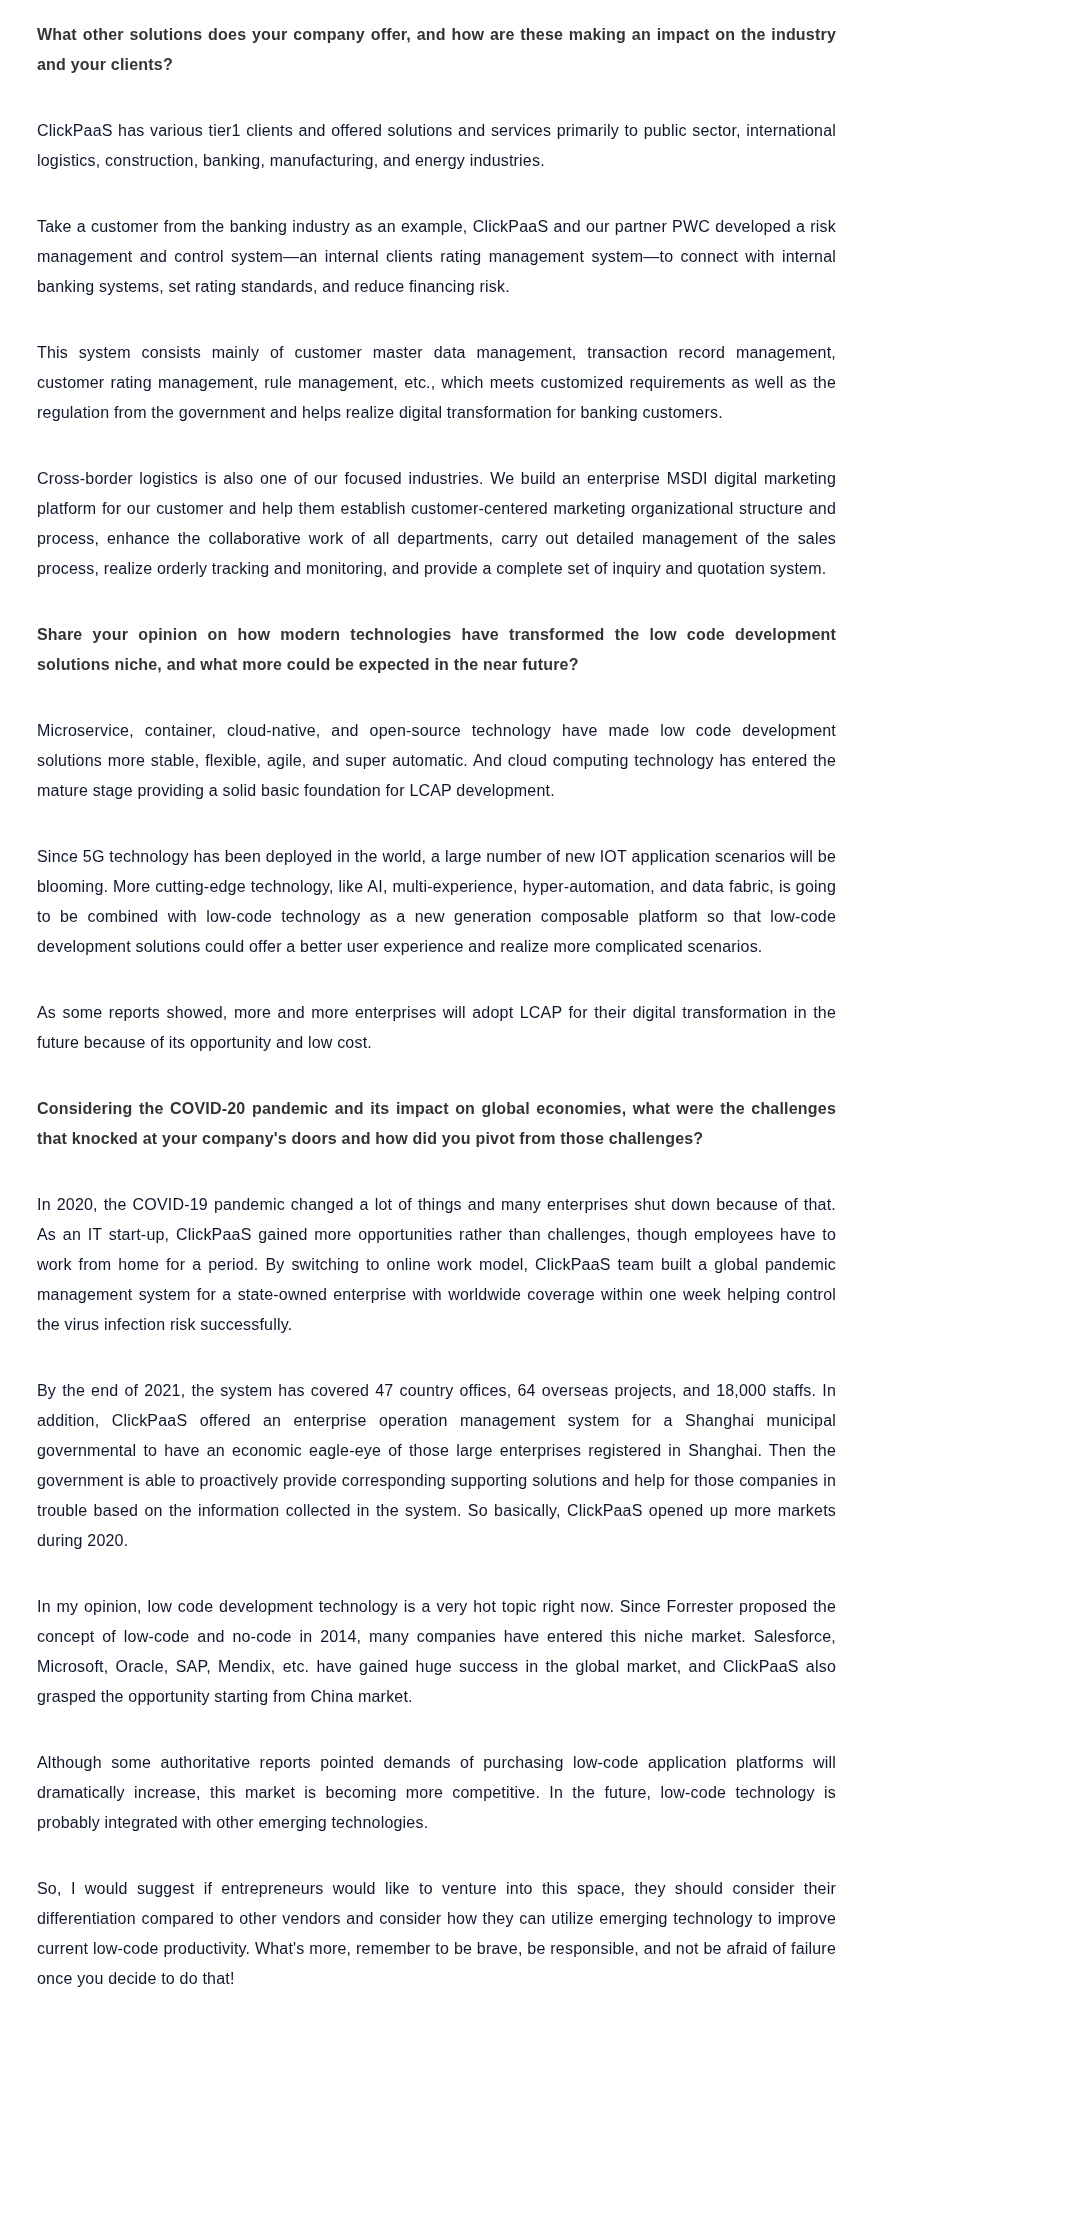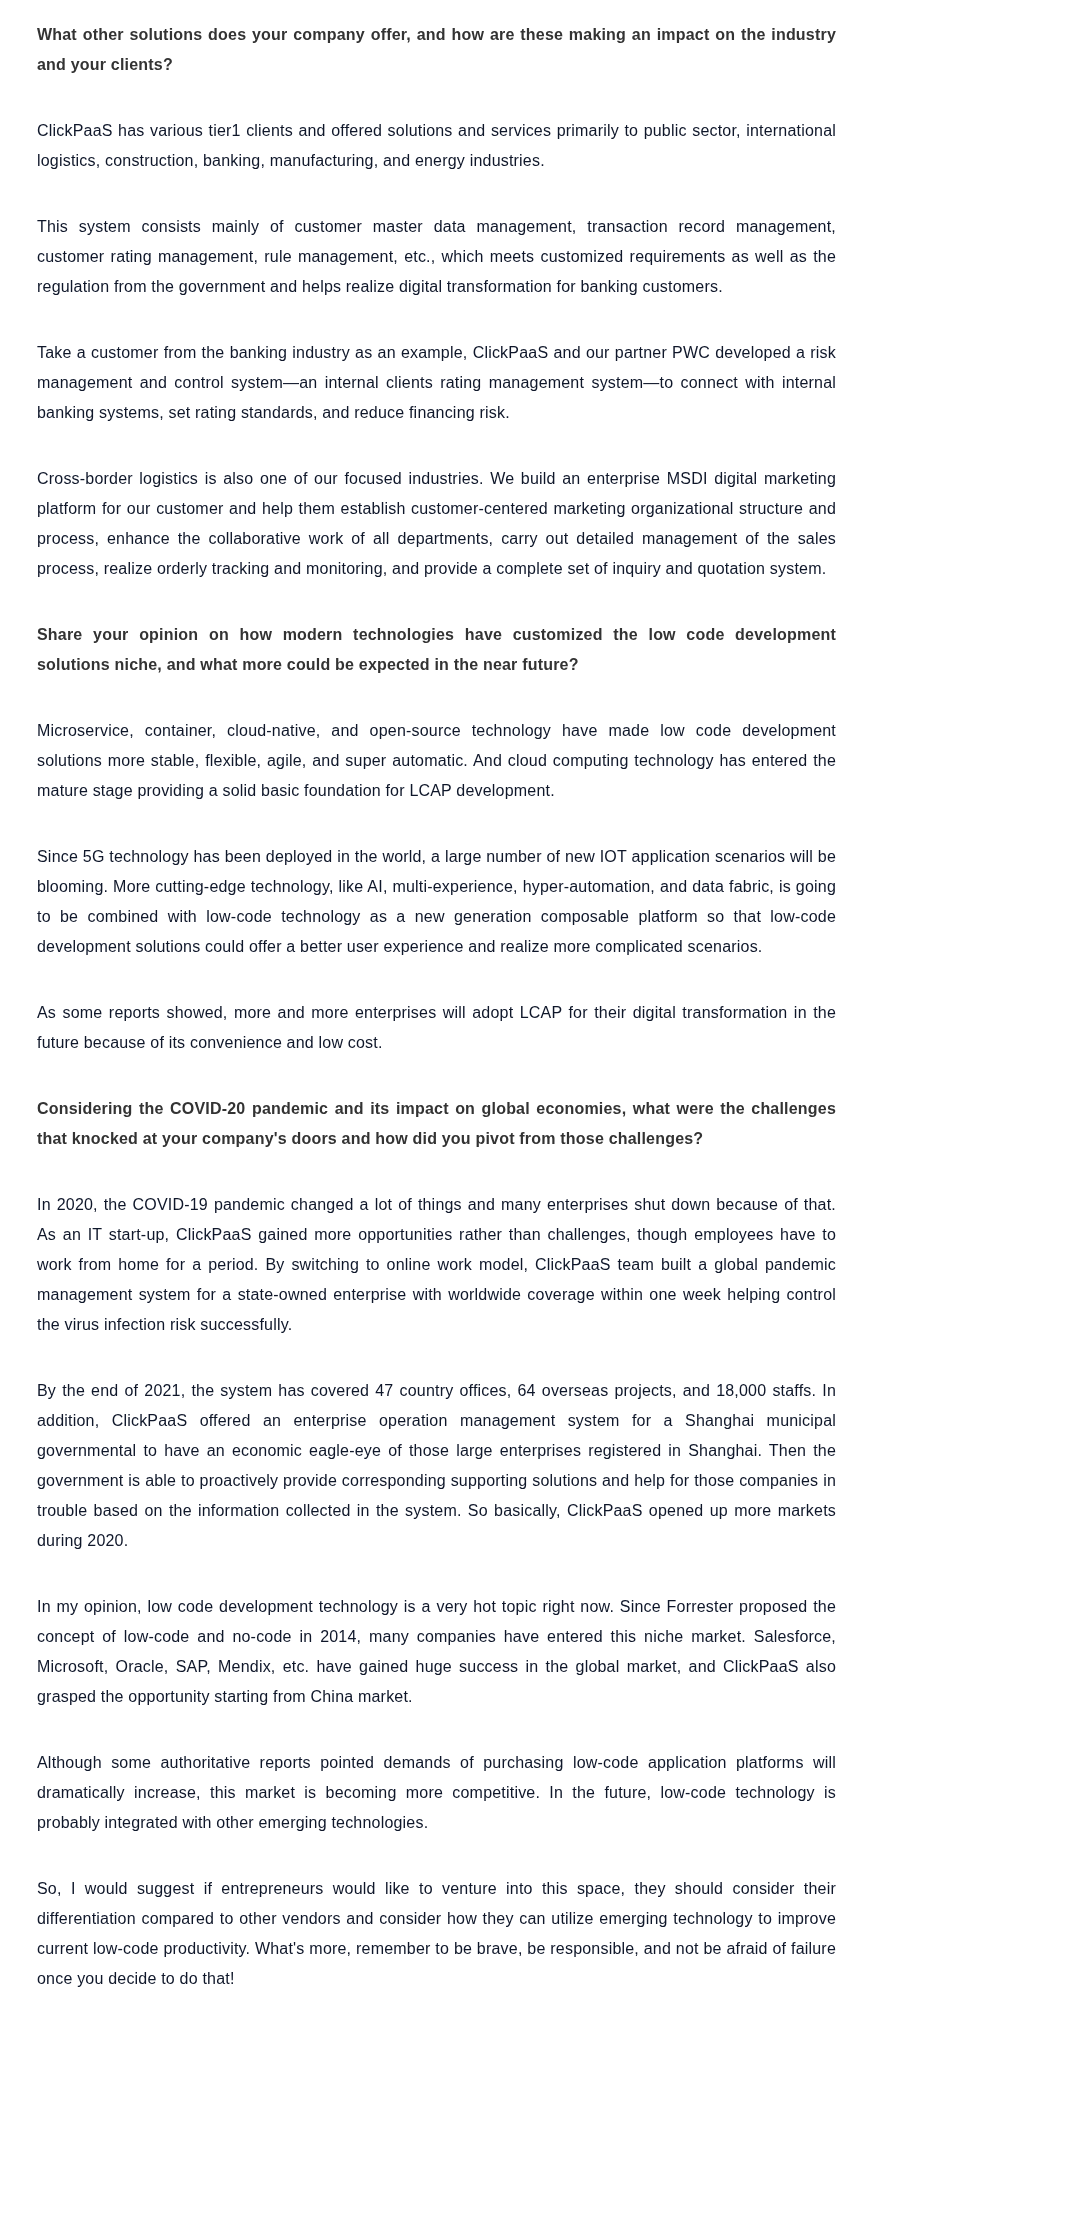--- a/index.html
+++ b/index.html
@@ -36,26 +36,26 @@
     font-weight: normal;
     color: #0f172a;
   }
 </style>
 </head>
 <body>
 
 <div class="page">
   <h2 class="block question">What other solutions does your company offer, and how are these making an impact on the industry and your clients?</h2>
   <p class="block answer">ClickPaaS has various tier1 clients and offered solutions and services primarily to public sector, international logistics, construction, banking, manufacturing, and energy industries.</p>
+  <p class="block answer">Take a customer from the banking industry as an example, ClickPaaS and our partner PWC developed a risk management and control system—an internal clients rating management system—to connect with internal banking systems, set rating standards, and reduce financing risk.</p>
   <p class="block answer">This system consists mainly of customer master data management, transaction record management, customer rating management, rule management, etc., which meets customized requirements as well as the regulation from the government and helps realize digital transformation for banking customers.</p>
-  <p class="block answer">Take a customer from the banking industry as an example, ClickPaaS and our partner PWC developed a risk management and control system—an internal clients rating management system—to connect with internal banking systems, set rating standards, and reduce financing risk.</p>
   <p class="block answer">Cross-border logistics is also one of our focused industries. We build an enterprise MSDI digital marketing platform for our customer and help them establish customer-centered marketing organizational structure and process, enhance the collaborative work of all departments, carry out detailed management of the sales process, realize orderly tracking and monitoring, and provide a complete set of inquiry and quotation system.</p>
-  <h2 class="block question">Share your opinion on how modern technologies have customized the low code development solutions niche, and what more could be expected in the near future?</h2>
+  <h2 class="block question">Share your opinion on how modern technologies have transformed the low code development solutions niche, and what more could be expected in the near future?</h2>
   <p class="block answer">Microservice, container, cloud-native, and open-source technology have made low code development solutions more stable, flexible, agile, and super automatic. And cloud computing technology has entered the mature stage providing a solid basic foundation for LCAP development.</p>
   <p class="block answer">Since 5G technology has been deployed in the world, a large number of new IOT application scenarios will be blooming. More cutting-edge technology, like AI, multi-experience, hyper-automation, and data fabric, is going to be combined with low-code technology as a new generation composable platform so that low-code development solutions could offer a better user experience and realize more complicated scenarios.</p>
-  <p class="block answer">As some reports showed, more and more enterprises will adopt LCAP for their digital transformation in the future because of its convenience and low cost.</p>
+  <p class="block answer">As some reports showed, more and more enterprises will adopt LCAP for their digital transformation in the future because of its opportunity and low cost.</p>
   <h2 class="block question">Considering the COVID-20 pandemic and its impact on global economies, what were the challenges that knocked at your company's doors and how did you pivot from those challenges?</h2>
   <p class="block answer">In 2020, the COVID-19 pandemic changed a lot of things and many enterprises shut down because of that. As an IT start-up, ClickPaaS gained more opportunities rather than challenges, though employees have to work from home for a period. By switching to online work model, ClickPaaS team built a global pandemic management system for a state-owned enterprise with worldwide coverage within one week helping control the virus infection risk successfully.</p>
   <p class="block answer">By the end of 2021, the system has covered 47 country offices, 64 overseas projects, and 18,000 staffs. In addition, ClickPaaS offered an enterprise operation management system for a Shanghai municipal governmental to have an economic eagle-eye of those large enterprises registered in Shanghai. Then the government is able to proactively provide corresponding supporting solutions and help for those companies in trouble based on the information collected in the system. So basically, ClickPaaS opened up more markets during 2020.</p>
   <p class="block answer">In my opinion, low code development technology is a very hot topic right now. Since Forrester proposed the concept of low-code and no-code in 2014, many companies have entered this niche market. Salesforce, Microsoft, Oracle, SAP, Mendix, etc. have gained huge success in the global market, and ClickPaaS also grasped the opportunity starting from China market.</p>
   <p class="block answer">Although some authoritative reports pointed demands of purchasing low-code application platforms will dramatically increase, this market is becoming more competitive. In the future, low-code technology is probably integrated with other emerging technologies.</p>
   <p class="block answer">So, I would suggest if entrepreneurs would like to venture into this space, they should consider their differentiation compared to other vendors and consider how they can utilize emerging technology to improve current low-code productivity. What's more, remember to be brave, be responsible, and not be afraid of failure once you decide to do that!</p>
 </div>
 
 </body></html>

